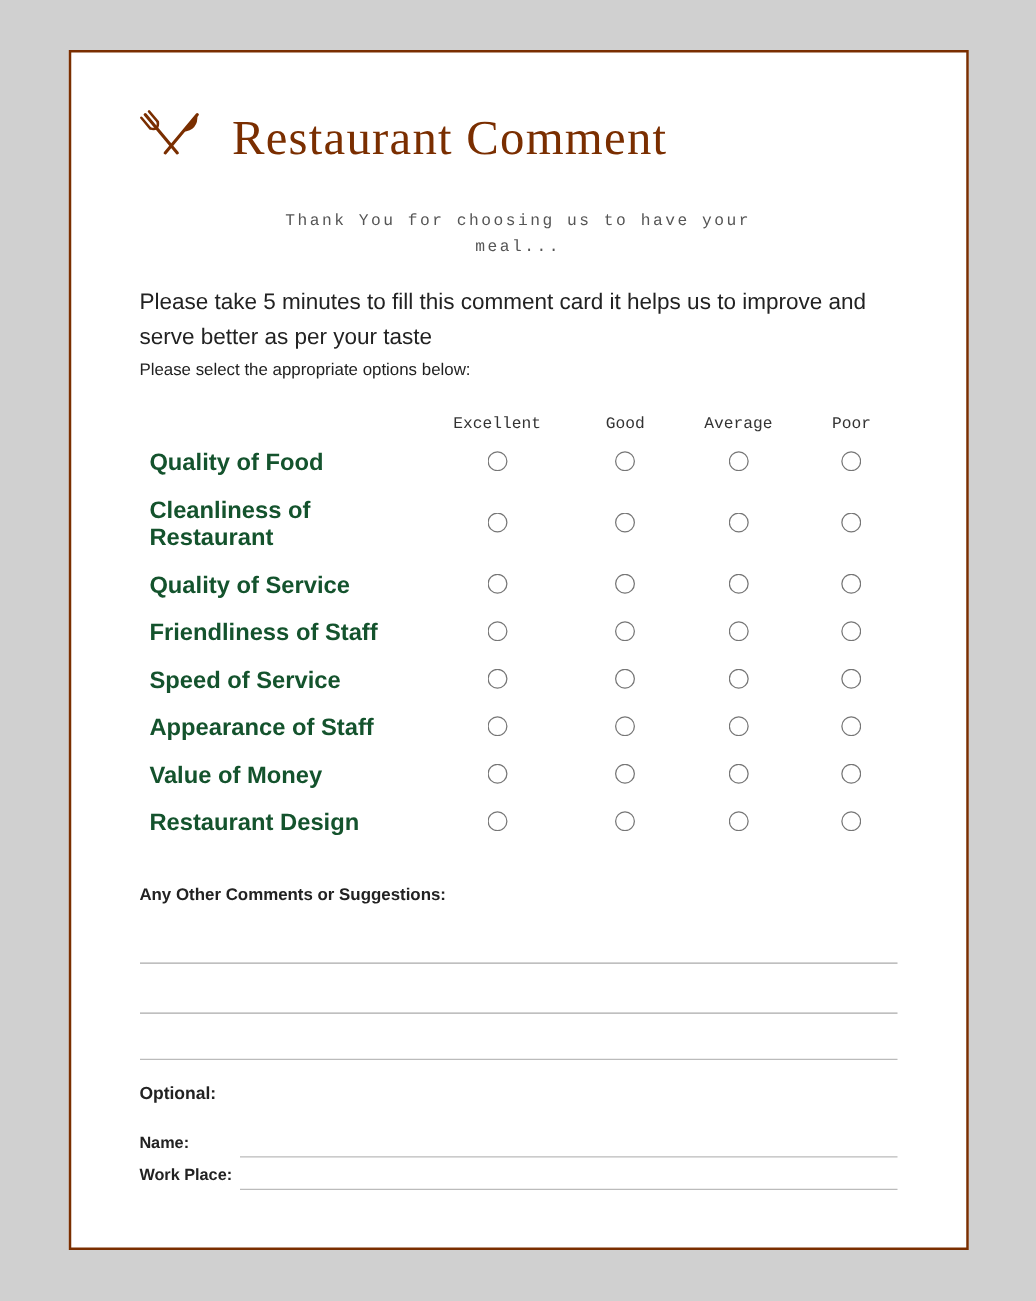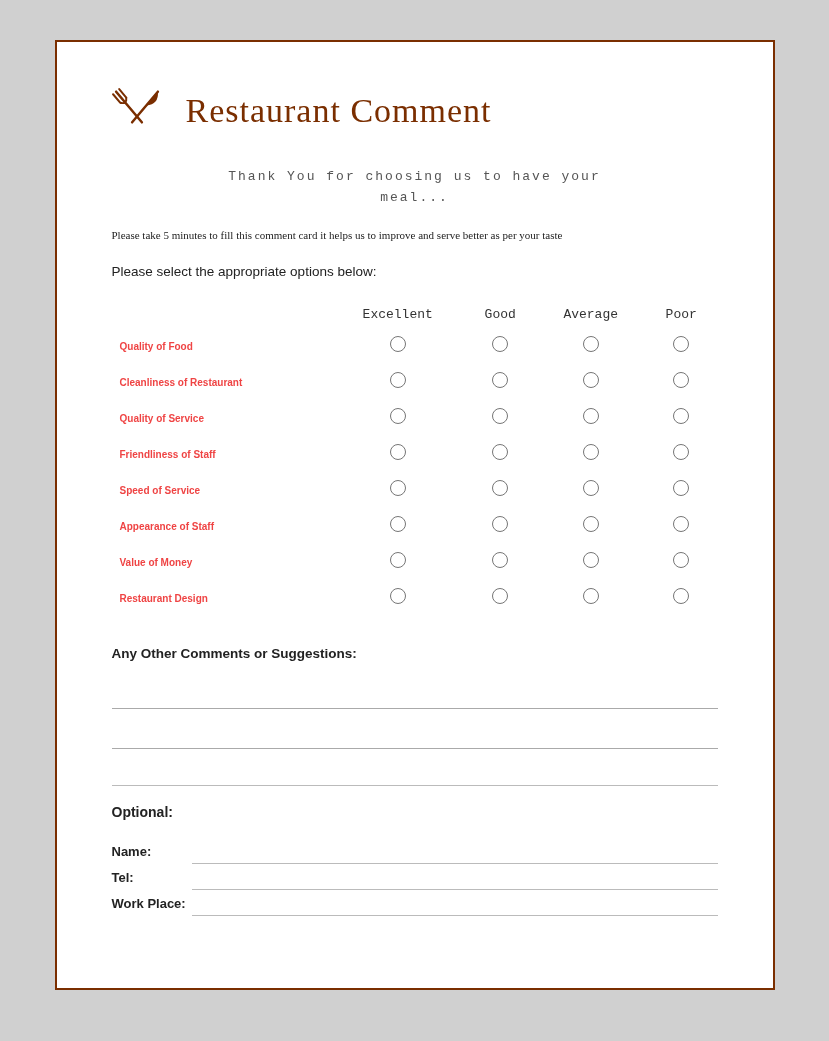--- a/index.html
+++ b/index.html
@@ -22,41 +22,41 @@
     }
     .header {
       display: flex;
       align-items: center;
       margin-bottom: 28px;
     }
     .icon-area {
       margin-right: 18px;
     }
     .title {
-      font-size: 34px;
+      font-size: 39px;
       color: #7a2e00;
       font-family: 'Palatino Linotype', Palatino, serif;
       letter-spacing: 1px;
       font-weight: normal;
     }
     .thank-you {
       text-align: center;
       font-family: 'Courier New', Courier, monospace;
       font-size: 13px;
       color: #555;
       letter-spacing: 2px;
       margin-bottom: 18px;
       line-height: 1.6;
     }
     .description {
-      font-size: 11px;
-      color: #222;
-      margin-bottom: 20px;
+      font-size: 18px;
+      color: #222;
+      margin-bottom: 4px;
       line-height: 1.6;
-      font-family: Liberation Serif, serif;
+      font-family: Liberation Sans, sans-serif;
     }
     .instruction {
       font-size: 13.5px;
       color: #222;
       margin-bottom: 22px;
       font-family: Arial, sans-serif;
     }
     .rating-table {
       width: 100%;
       border-collapse: collapse;
@@ -68,22 +68,22 @@
       color: #333;
       padding: 6px 8px;
       text-align: center;
       font-family: Liberation Mono, monospace;
     }
     .rating-table thead tr th:first-child {
       text-align: left;
     }
     .rating-table tbody tr td {
       padding: 8px 8px;
-      font-size: 10px;
-      color: #ef4444;
+      font-size: 19px;
+      color: #14532d;
       font-family: Arial, sans-serif;
       vertical-align: middle;
     }
     .rating-table tbody tr td:first-child {
       font-weight: bold;
       width: 220px;
     }
     .rating-table tbody tr td.radio-cell {
       text-align: center;
       font-size: 16px;
@@ -253,22 +253,18 @@
 
   <hr class="divider">
 
   <div class="optional-section">
     <div class="optional-title">Optional:</div>
     <div class="optional-field">
       <span class="optional-field-label">Name:</span>
       <input class="optional-field-line" type="text" style="">
     </div>
     <div class="optional-field">
-      <span class="optional-field-label">Tel:</span>
-      <input class="optional-field-line" type="text" style="">
-    </div>
-    <div class="optional-field">
       <span class="optional-field-label">Work Place:</span>
       <input class="optional-field-line" type="text" style="">
     </div>
   </div>
 
 </div>
 
 </body></html>

